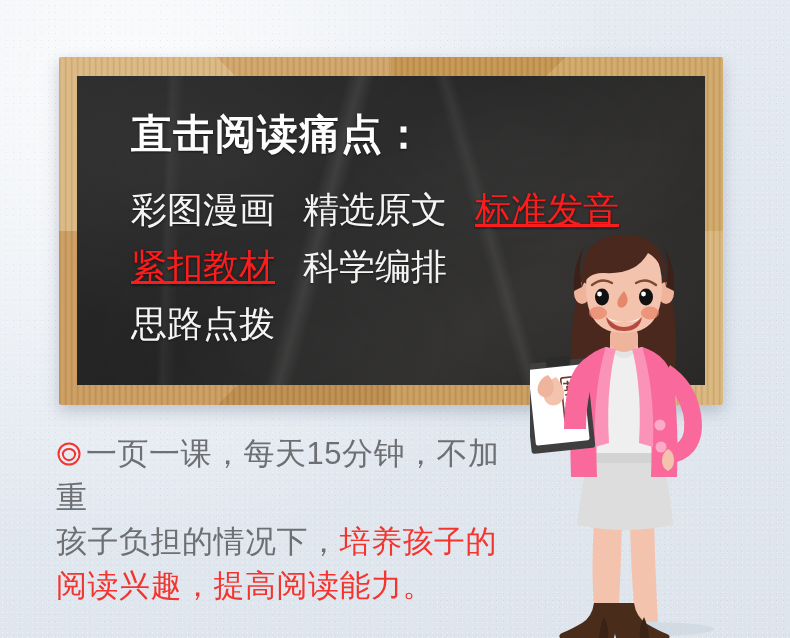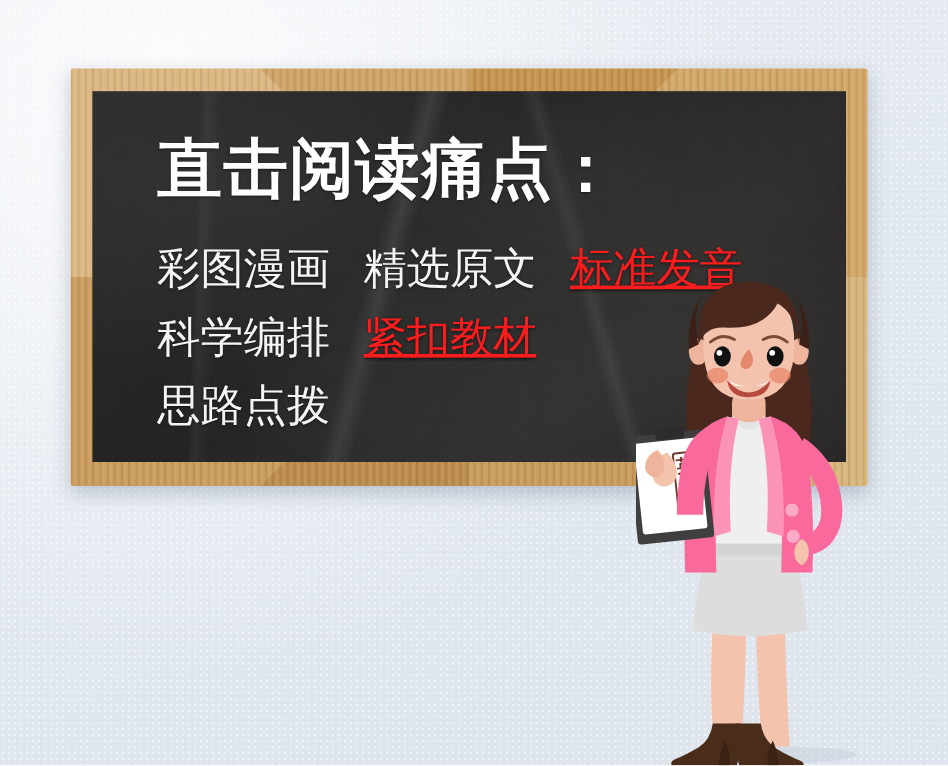--- a/index.html
+++ b/index.html
@@ -103,21 +103,21 @@
     background-size:4px 4px, 6px 6px;
   }
 
   .board-content {
     position:relative;
     z-index:3;
     padding:36px 0 0 54px;
   }
 
   .board-title {
-    font-size:54px;
+    font-size:41px;
     font-weight:bold;
     color:#fdfdfd;
     letter-spacing:1px;
     line-height:1.1;
     text-shadow:0 1px 2px rgba(0,0,0,.55);
     white-space:nowrap;
   }
 
   .feature-grid {
     margin-top:35px;
@@ -175,33 +175,44 @@
 
         <div class="board-content">
 
           <div class="board-title">直击阅读痛点：</div>
 
           <div class="feature-grid">
             <div class="feature-cell">彩图漫画</div>
             <div class="feature-cell">精选原文</div>
             <div class="feature-cell accent">标准发音</div>
 
+            <div class="feature-cell accent">紧扣教材</div>
             <div class="feature-cell">科学编排</div>
-            <div class="feature-cell accent">紧扣教材</div>
             <div class="feature-cell empty"></div>
 
             <div class="feature-cell">思路点拨</div>
             <div class="feature-cell empty"></div>
           </div>
 
         </div>
       </div>
     </div>
   </div>
 
+  <div class="caption">
+    <span class="bullet">
+      <svg viewBox="0 0 26 26" aria-hidden="true">
+        <circle cx="13" cy="13" r="10.5" fill="none" stroke="#f4352f" stroke-width="2"></circle>
+        <path d="M6.8 12.4 A6.6 6.6 0 0 1 19.2 12.4" fill="none" stroke="#f4352f" stroke-width="2" stroke-linecap="round"></path>
+        <path d="M6.8 12.4 A6.6 6.6 0 0 0 13 19.2 A6.6 6.6 0 0 0 19.2 12.4" fill="none" stroke="#f4352f" stroke-width="2" stroke-linecap="round"></path>
+      </svg>
+    </span><span>一页一课，每天15分钟，不加重</span><br>
+    <span>孩子负担的情况下，</span><span class="hl">培养孩子的</span><br>
+    <span class="hl">阅读兴趣，提高阅读能力。</span>
+  </div>
 
   <div class="teacher">
     <svg viewBox="0 0 260 413" xmlns="http://www.w3.org/2000/svg">
 
       <ellipse cx="118" cy="404" rx="66" ry="7" fill="#c9d2dd" opacity=".55"></ellipse>
 
       <g>
         <path d="M64 296 q-3 50 0 85 l1 16 h22 l2-18 q2-40 3-83 z" fill="#f3c3ae"></path>
         <path d="M100 296 q1 48 4 85 l2 16 h22 l-1-18 q-2-40 -3-83 z" fill="#f3c3ae"></path>
         <rect x="63" y="293" width="25" height="8" fill="#ef9f84"></rect>

